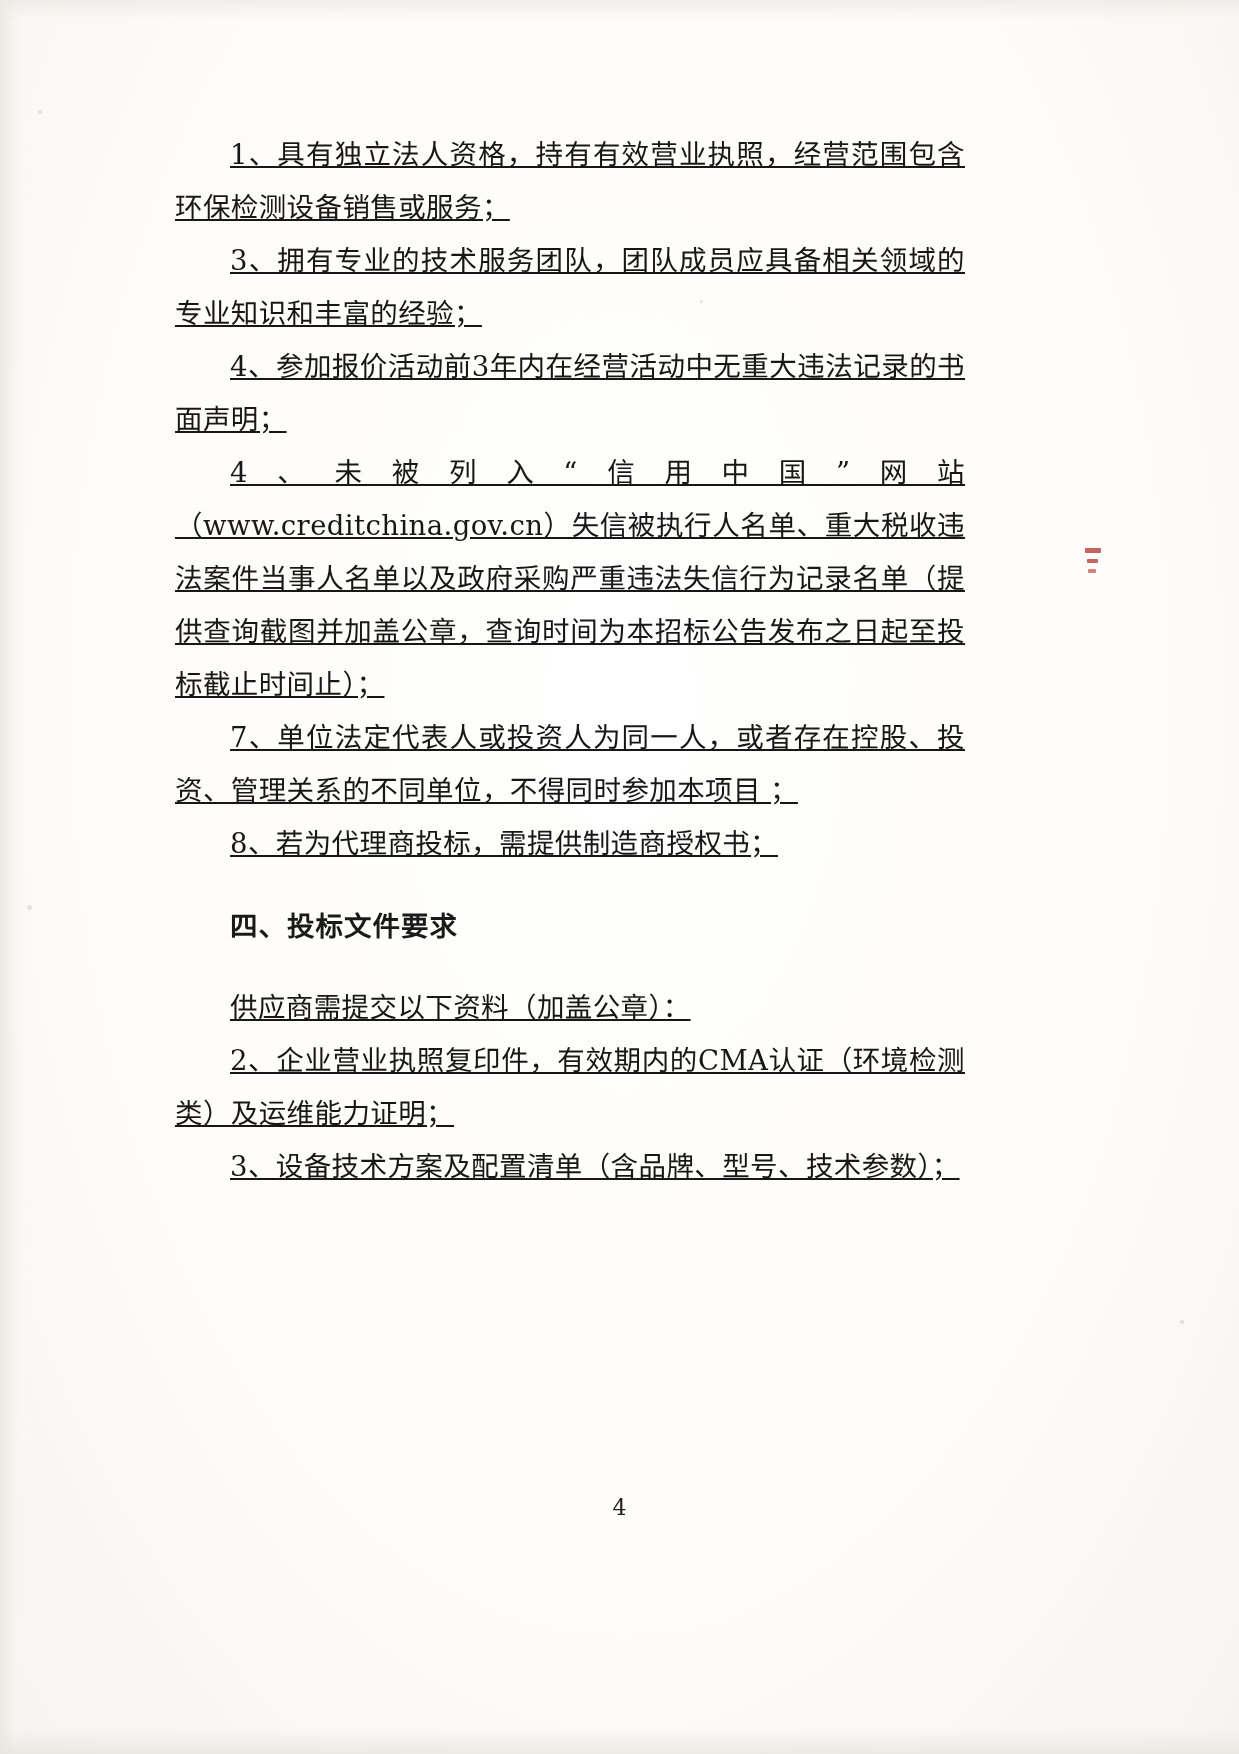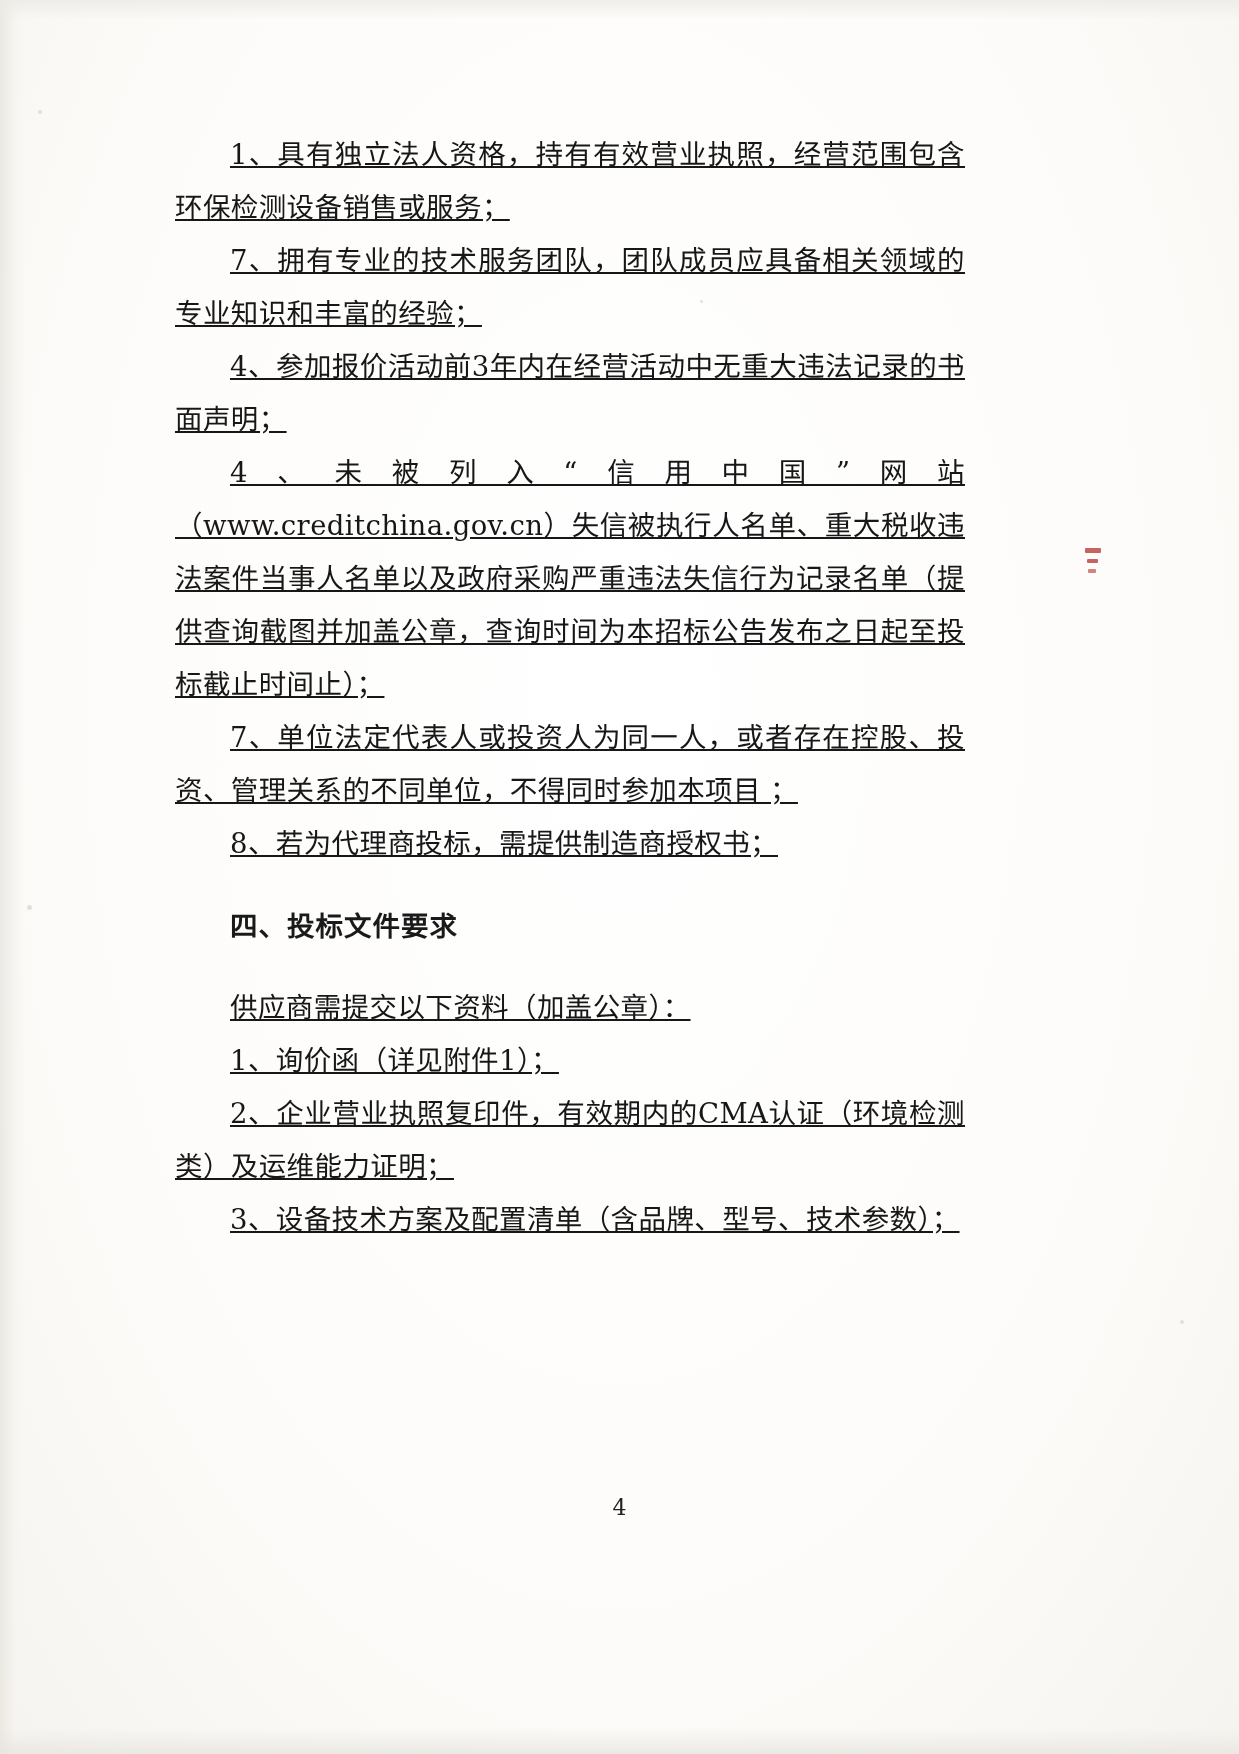--- a/index.html
+++ b/index.html
@@ -130,36 +130,35 @@
       <i></i>
       <i></i>
   </div>
 
   <div class="content">
 
     <p class="para indent">1、具有独立法人资格，持有有效营业执照，经营范围包含环保检测设备销售或服务；</p>
 
 
 
-    <p class="para indent">7、拥有专业的技术服务团队，团队成员应具备相关领域的专业知识和丰富的经验；</p>
+    <p class="para indent">3、拥有专业的技术服务团队，团队成员应具备相关领域的专业知识和丰富的经验；</p>
 
     <p class="para indent">4、参加报价活动前3年内在经营活动中无重大违法记录的书面声明；</p>
 
     <p class="para indent">4、未被列入“信用中国”网站（www.creditchina.gov.cn）失信被执行人名单、重大税收违法案件当事人名单以及政府采购严重违法失信行为记录名单（提供查询截图并加盖公章，查询时间为本招标公告发布之日起至投标截止时间止）；</p>
 
     <p class="para indent">7、单位法定代表人或投资人为同一人，或者存在控股、投资、管理关系的不同单位，不得同时参加本项目 ；</p>
 
     <p class="para indent">8、若为代理商投标，需提供制造商授权书；</p>
 
 
     <p class="heading">四、投标文件要求</p>
 
     <p class="para indent">供应商需提交以下资料（加盖公章）：</p>
 
-    <p class="para indent">1、询价函（详见附件1）；</p>
 
     <p class="para indent">2、企业营业执照复印件，有效期内的CMA认证（环境检测类）及运维能力证明；</p>
 
     <p class="para indent">3、设备技术方案及配置清单（含品牌、型号、技术参数）；</p>
 
   </div>
 
   <div class="page-number">4</div>
 </div>
 

